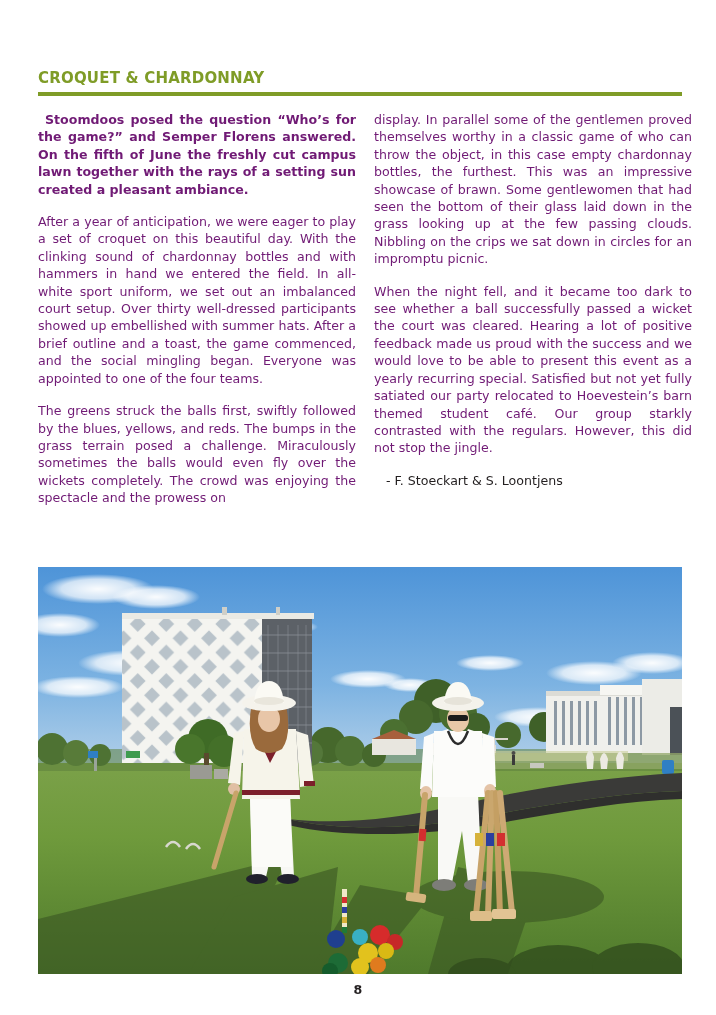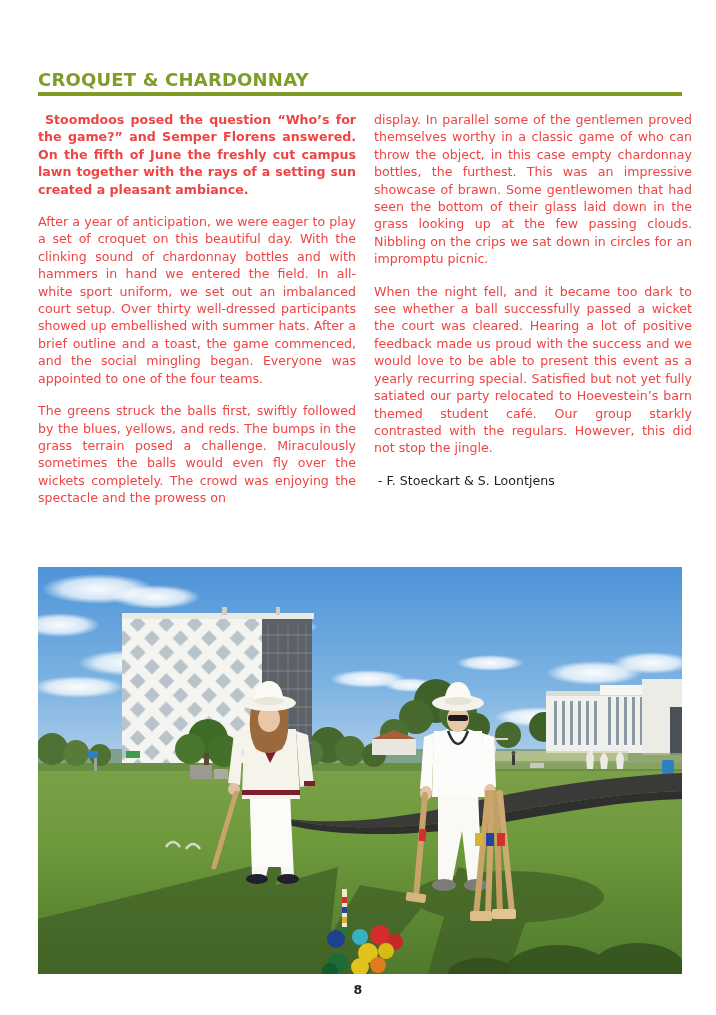--- a/index.html
+++ b/index.html
@@ -22,21 +22,21 @@
     width: 716px;
     height: 1015px;
   }
 
   
   .article-title {
     position: absolute;
     left: 38px;
     top: 55px;
     width: 644px;
-    font-size: 18px;
+    font-size: 15px;
     font-weight: bold;
     letter-spacing: 0.2px;
     color: #7f9c27;
     line-height: 26px;
     white-space: nowrap;
   }
   .title-rule {
     position: absolute;
     left: 38px;
     top: 92px;
@@ -61,29 +61,29 @@
   .col-left  { left: 0; }
   .col-right { left: 336px; }
 
   .para {
     margin: 0 0 15px 0;
     font-size: 12.6px;
     line-height: 17.4px;
     text-align: justify;
     text-justify: inter-word;
     hyphens: manual;
-    color: #ef4444;
+    color: #701a75;
   }
   .para.lead {
     font-weight: bold;
     text-indent: 7px;
   }
   .para.last { margin-bottom: 12px; }
   .byline {
-    margin: 0;
+    margin: 8px;
     font-size: 12.6px;
     line-height: 17.4px;
     text-indent: 4px;
     color: #231f20;
   }
 
   
   .photo {
     position: absolute;
     left: 38px;

